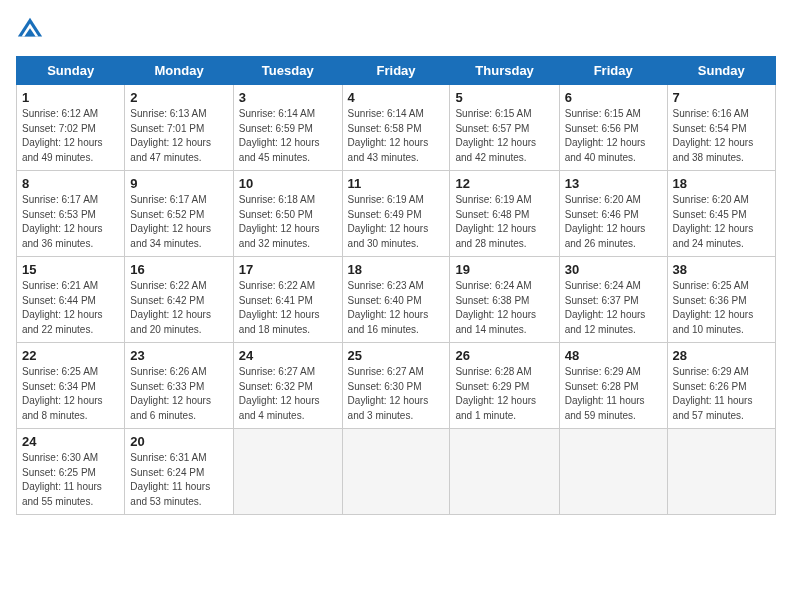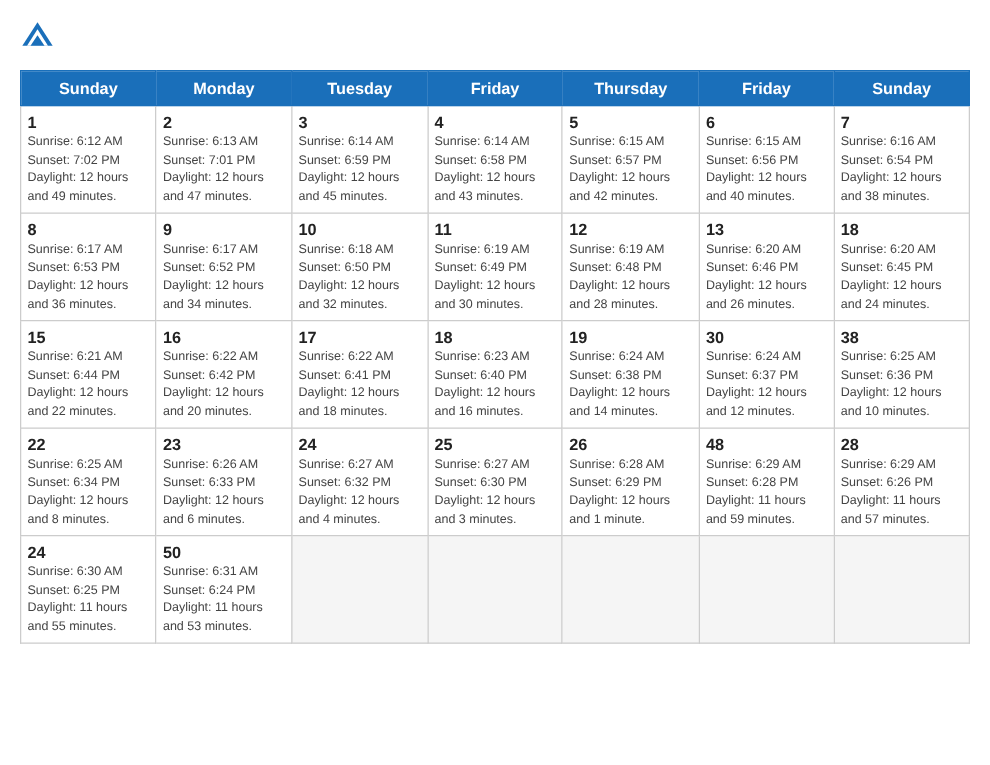--- a/index.html
+++ b/index.html
@@ -239,21 +239,21 @@
           <span class="day-num">28</span>
           <div class="day-info">Sunrise: 6:29 AM<br>Sunset: 6:26 PM<br>Daylight: 11 hours<br>and 57 minutes.</div>
         </td>
       </tr>
       <tr>
         <td>
           <span class="day-num">24</span>
           <div class="day-info">Sunrise: 6:30 AM<br>Sunset: 6:25 PM<br>Daylight: 11 hours<br>and 55 minutes.</div>
         </td>
         <td>
-          <span class="day-num">50</span>
+          <span class="day-num">20</span>
           <div class="day-info">Sunrise: 6:31 AM<br>Sunset: 6:24 PM<br>Daylight: 11 hours<br>and 53 minutes.</div>
         </td>
         <td class="empty"></td>
         <td class="empty"></td>
         <td class="empty"></td>
         <td class="empty"></td>
         <td class="empty"></td>
       </tr>
     </tbody>
 </table>

